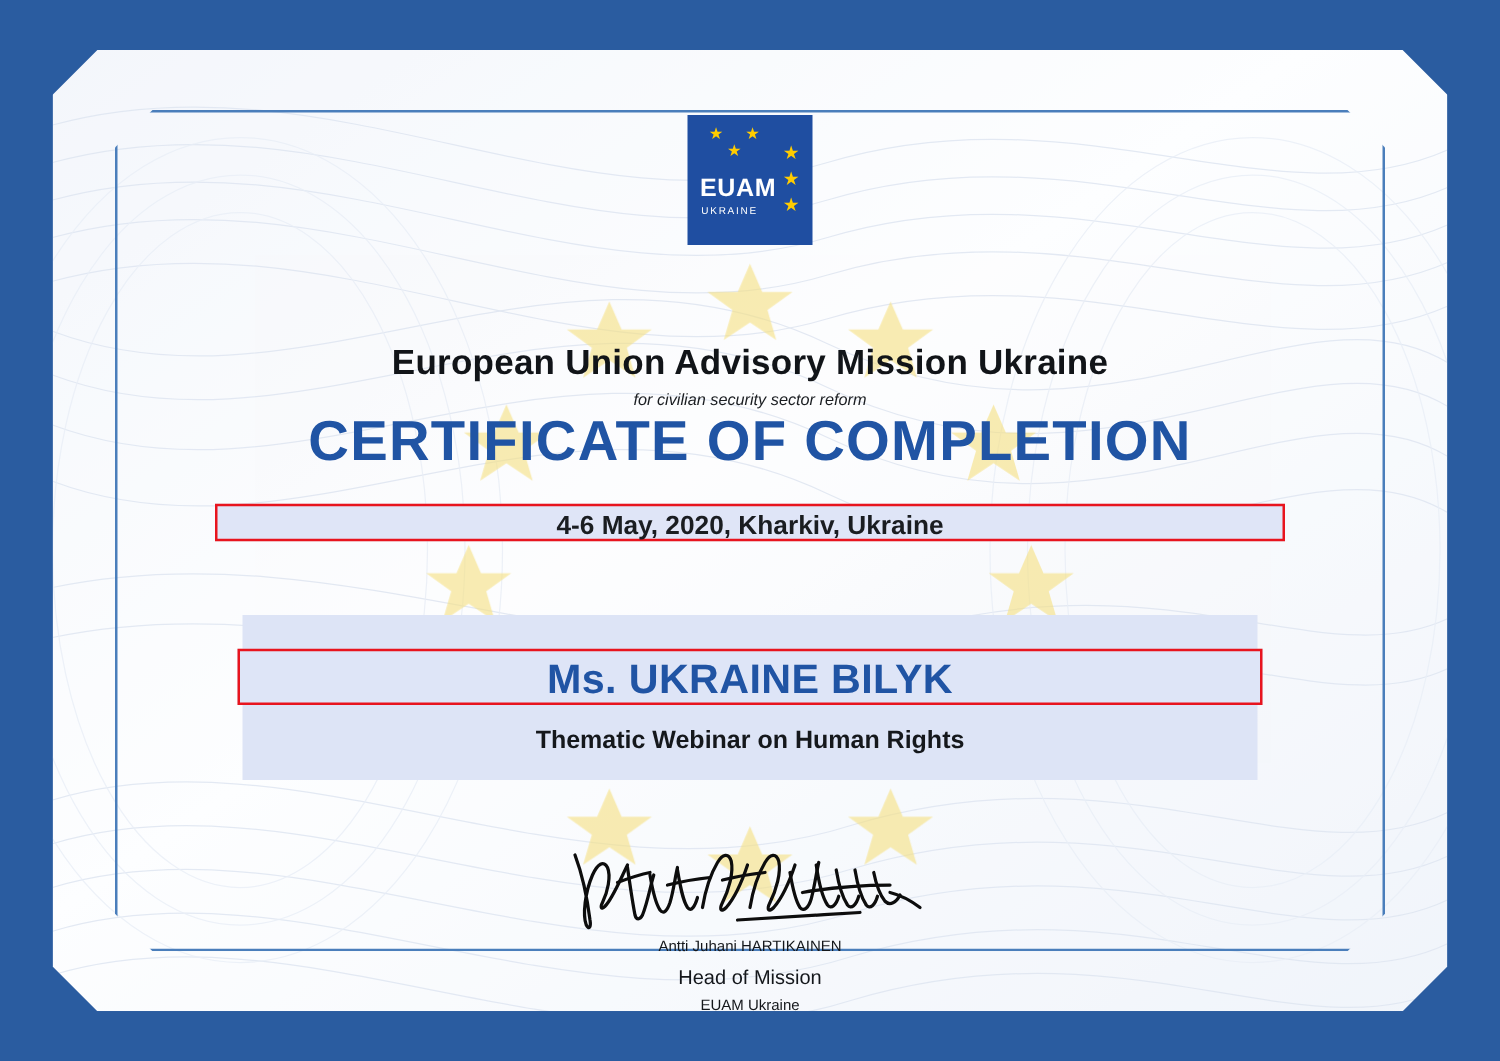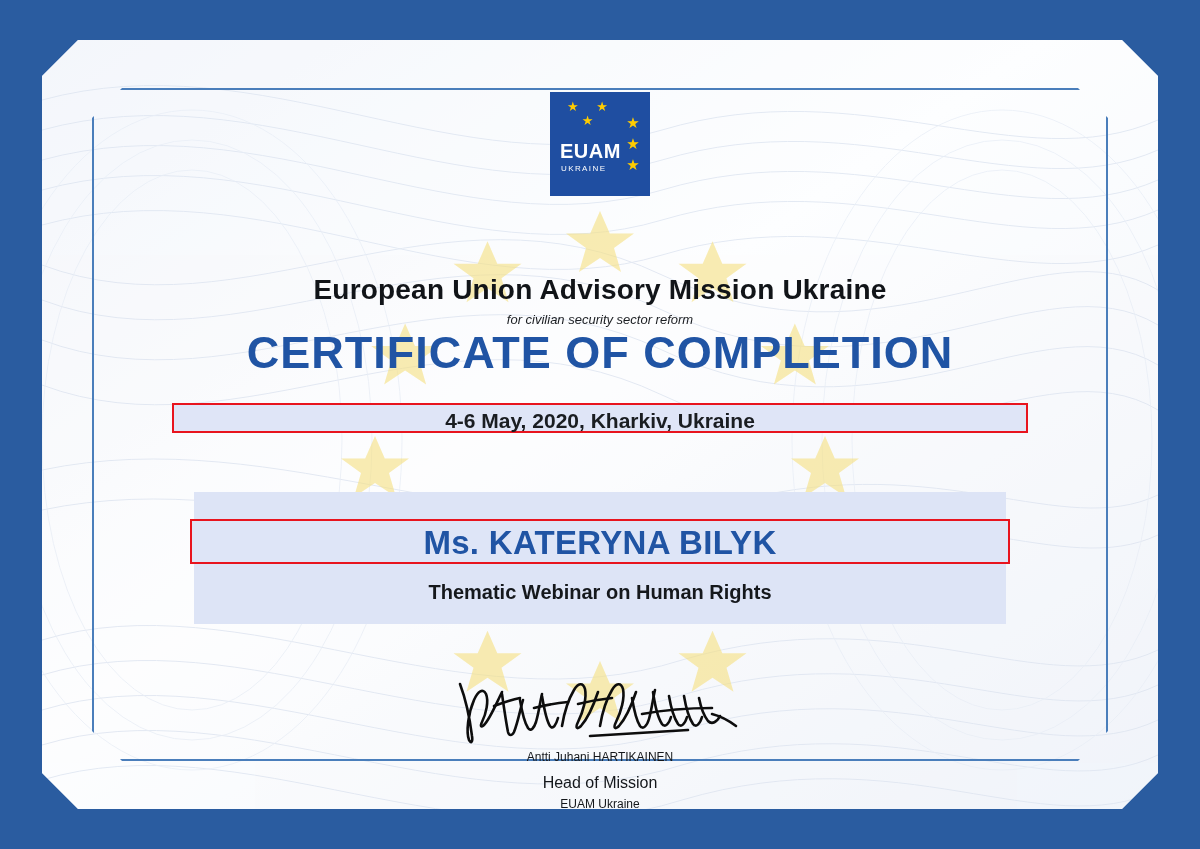--- a/index.html
+++ b/index.html
@@ -354,21 +354,21 @@
       <div class="org-name">European Union Advisory Mission Ukraine</div>
       <div class="org-sub">for civilian security sector reform</div>
 
       <div class="title">CERTIFICATE OF COMPLETION</div>
 
       <div class="date-band"></div>
       <div class="date-text">4-6 May, 2020, Kharkiv, Ukraine</div>
 
       <div class="recipient-bg"></div>
       <div class="recipient-box"></div>
-      <div class="recipient-name">Ms. KATERYNA BILYK</div>
+      <div class="recipient-name">Ms. UKRAINE BILYK</div>
       <div class="course-title">Thematic Webinar on Human Rights</div>
 
       <svg class="signature" viewBox="0 0 300 82" xmlns="http://www.w3.org/2000/svg">
         <g fill="none" stroke="#0d0d0d" stroke-width="2.6" stroke-linecap="round" stroke-linejoin="round">
           <path d="M10,14 C16,30 20,50 22,66 C23,72 21,74 19,70 C16,62 18,44 24,30 C28,21 33,18 36,24 C39,31 36,44 32,52 C30,56 31,58 34,55 C40,49 46,34 52,22"></path>
           <path d="M44,36 C52,33 60,30 70,28"></path>
           <path d="M52,24 C54,38 56,52 58,62 C59,66 62,66 64,62 C68,52 70,40 73,30"></path>
           <path d="M70,30 C72,42 74,52 78,58 C81,62 84,58 86,52 C89,42 90,32 92,24"></path>
           <path d="M92,26 C94,38 96,50 100,56 C103,60 106,55 108,48"></path>
           <path d="M84,38 C96,35 108,33 118,32"></path>

